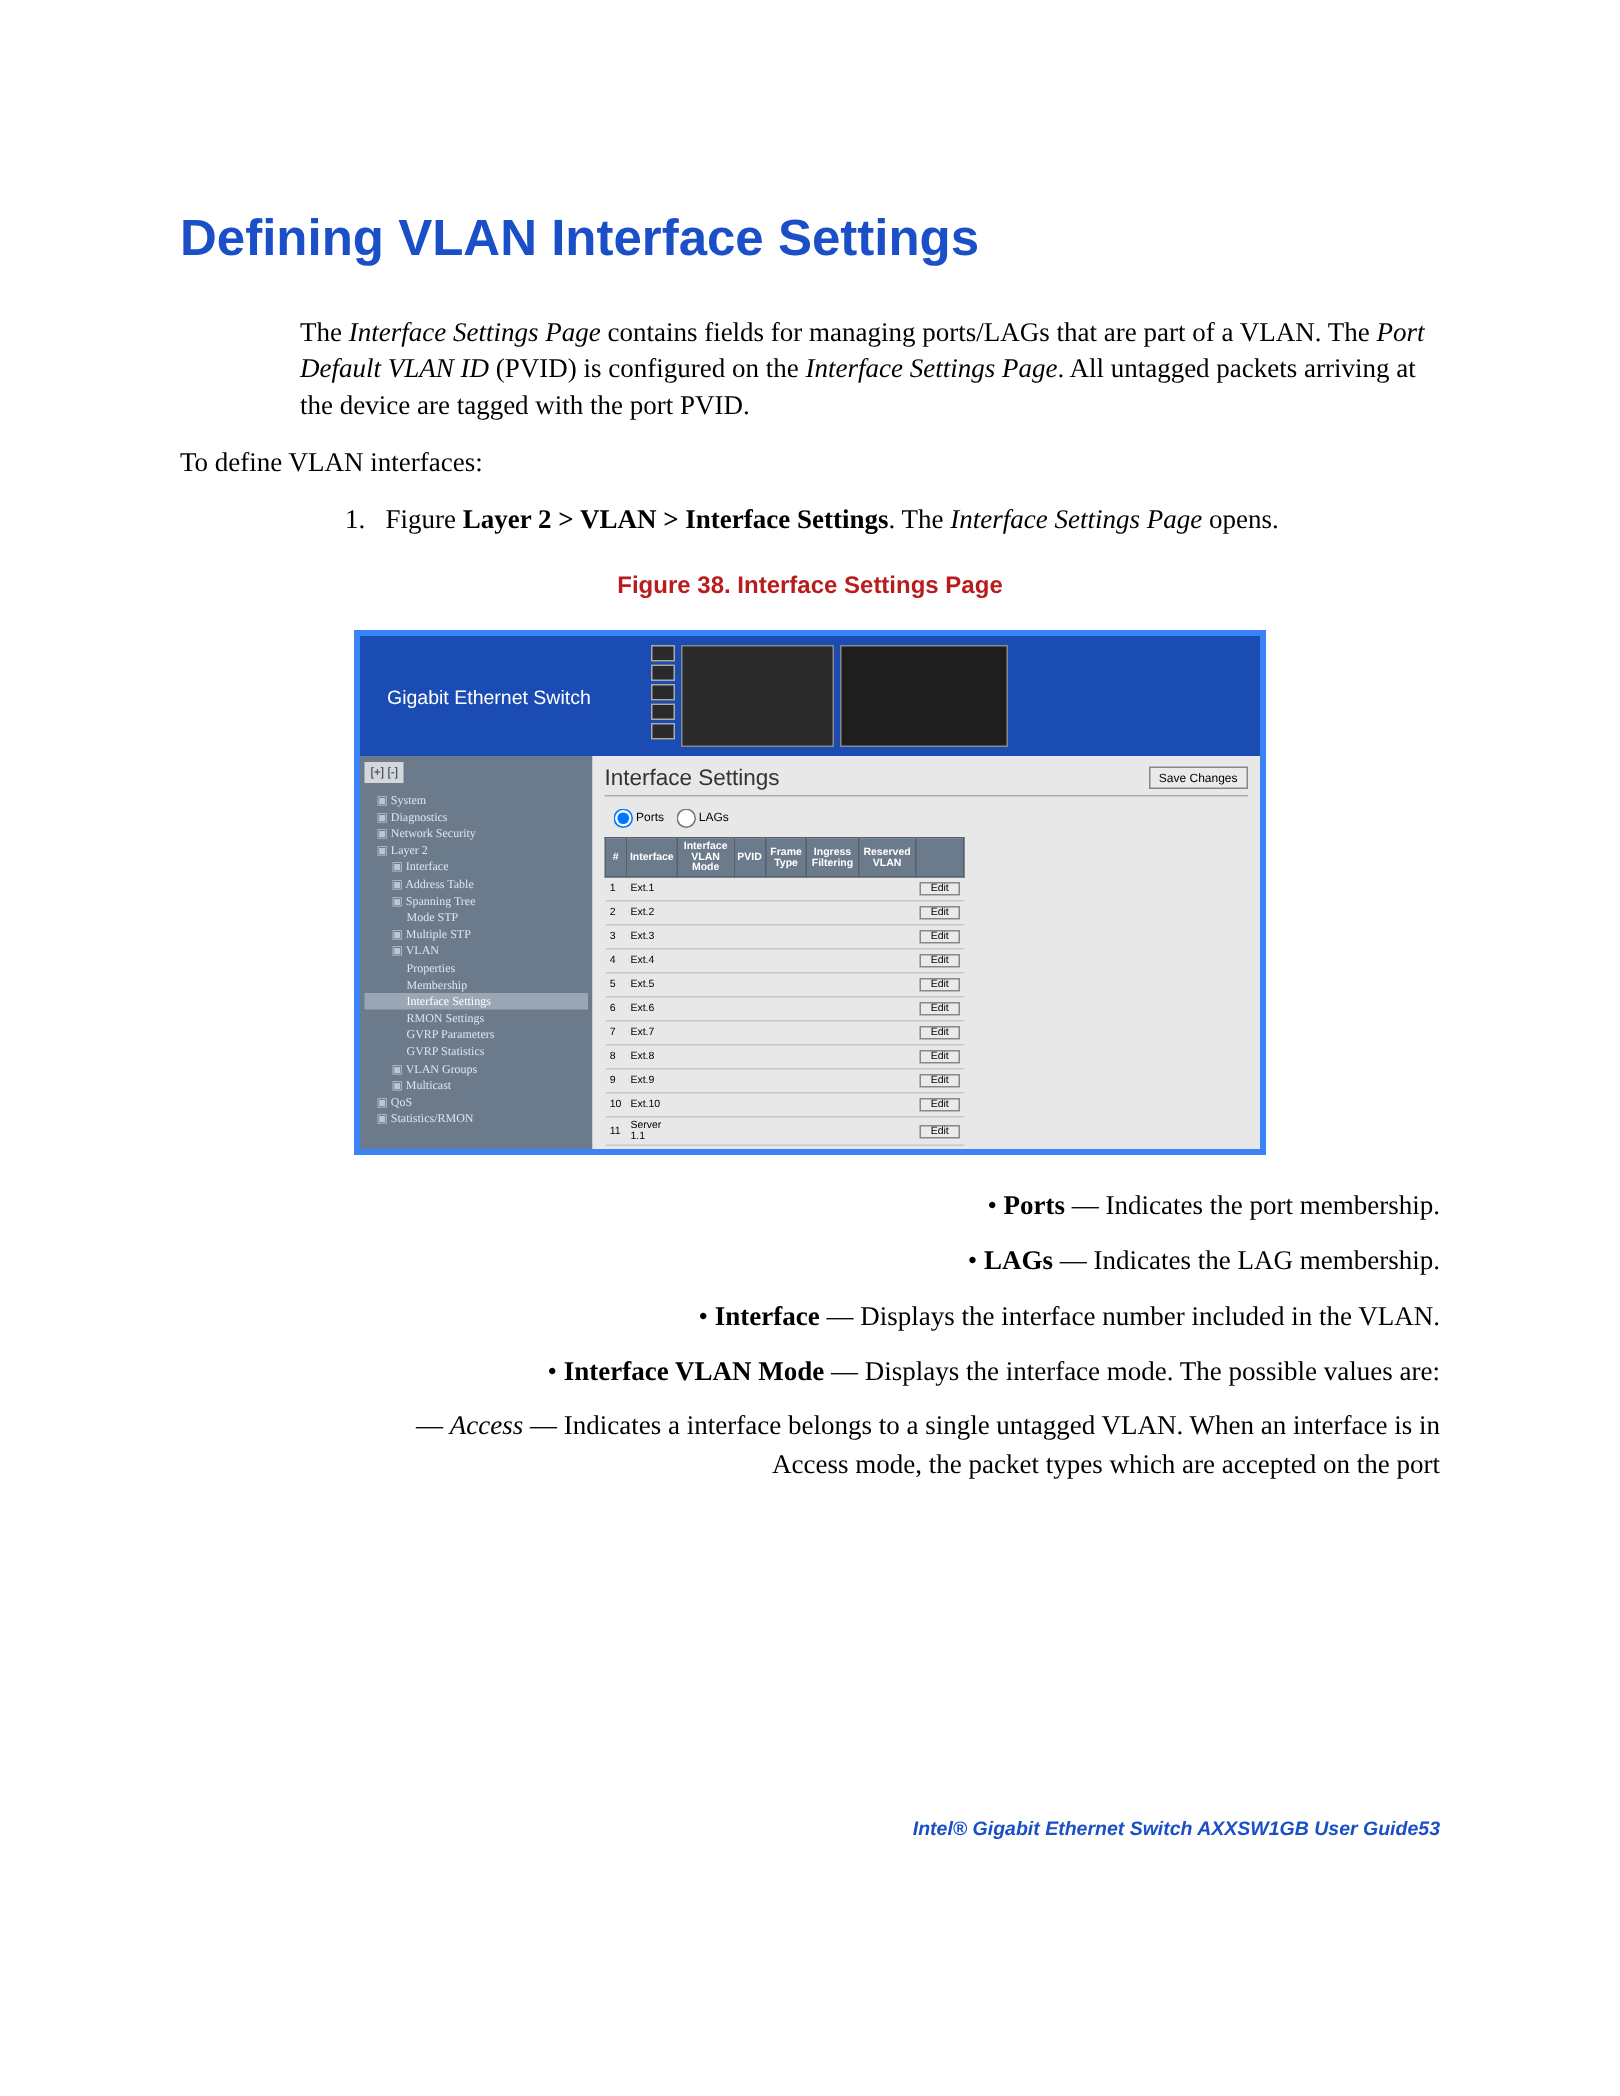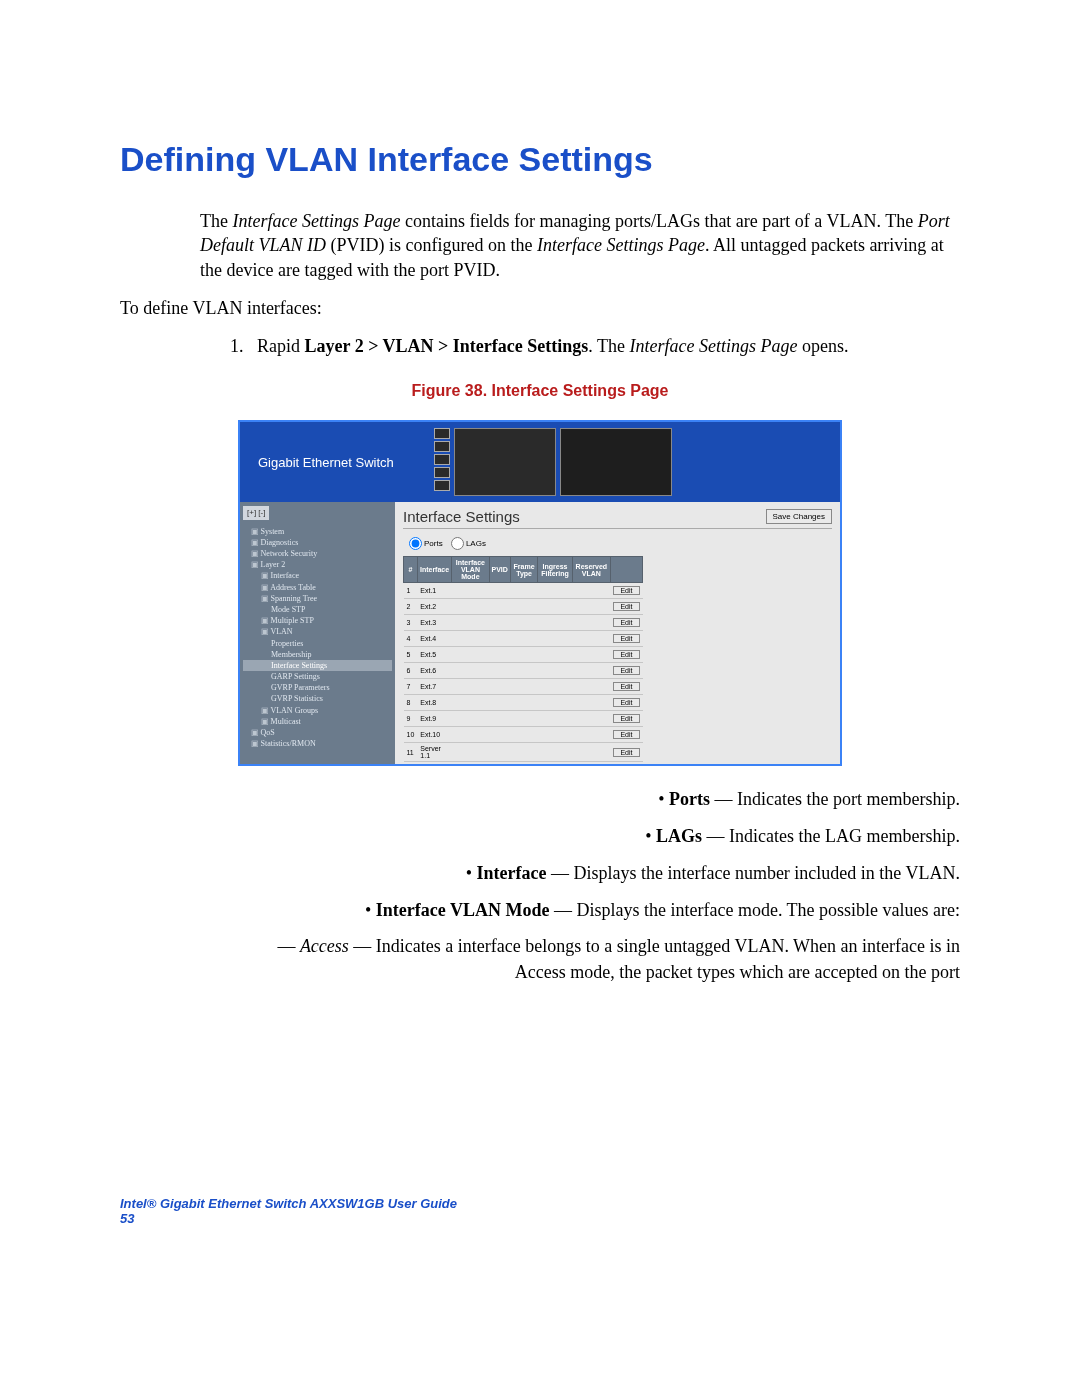--- a/index.html
+++ b/index.html
@@ -9,24 +9,24 @@
   .body-text p{margin:0 0 14px 0;}
   .step{margin-left:110px;font-size:18px;line-height:1.35;margin-bottom:24px;}
   .fig-caption{color:#b91c1c;font-family:Arial,Helvetica,sans-serif;font-weight:bold;font-size:16px;text-align:center;margin:10px 0 20px 0;}
   .italic{font-style:italic;}
   .bold{font-weight:bold;}
   ul.bullets{list-style:none;padding:0;margin:14px 0 0 110px;font-size:18px;line-height:1.5;}
   ul.bullets>li{margin-bottom:10px;text-align:right;}
   ul.bullets>li::before{content:"•  ";}
   .sub{margin-left:150px;font-size:18px;line-height:1.4;margin-top:6px;}
   .sub .dash::before{content:"— ";}
-  .footer{position:absolute;bottom:60px;left:120px;right:120px;font-family:Arial,Helvetica,sans-serif;font-style:italic;font-weight:bold;font-size:13px;color:#1a4fc8;display:flex;justify-content:flex-end;flex-direction:column;}
+  .footer{position:absolute;bottom:60px;left:120px;right:120px;font-family:Arial,Helvetica,sans-serif;font-style:italic;font-weight:bold;font-size:13px;color:#1a4fc8;display:flex;justify-content:flex-end;}
 
   
-  .shot{margin:1px auto 20px auto;width:600px;border:2px solid #3b82f6;font-family:Arial,Helvetica,sans-serif;font-size:9px;color:#fff;}
+  .shot{margin:1px auto 20px auto;width:600px;border:4px solid #3b82f6;font-family:Arial,Helvetica,sans-serif;font-size:9px;color:#fff;}
   .shot .hdr{background:#1a4cb3;display:flex;align-items:center;height:80px;}
   .shot .hdr .brand{color:#fff;font-size:13px;padding-left:18px;flex:0 0 170px;}
   .shot .hdr .chassis{display:flex;gap:4px;padding:6px;color:#fff;}
   .chassis-col{display:flex;flex-direction:column;gap:2px;}
   .chassis-box{width:14px;height:9px;border:1px solid #aaa;background:#2a2a2a;}
   .chassis-mid{width:100px;height:66px;background:#2a2a2a;border:1px solid #888;}
   .chassis-right{width:110px;height:66px;background:#1e1e1e;border:1px solid #888;}
   .shot-body{display:flex;background:#e8e8e8;}
   .tree{width:155px;background:#6b7b8c;color:#dfe6ee;font-size:8px;line-height:1.4;padding:4px 3px 10px 3px;box-sizing:border-box;}
   .tree .tools{background:#d2d7de;color:#333;padding:1px 4px;margin-bottom:6px;display:inline-block;}
@@ -57,21 +57,21 @@
 
   <div class="body-text">
     <p>
       <span>The </span><span class="italic">Interface Settings Page</span><span> contains fields for managing ports/LAGs that are part of a VLAN. The </span><span class="italic">Port Default VLAN ID</span><span> (PVID) is configured on the </span><span class="italic">Interface Settings Page</span><span>. All untagged packets arriving at the device are tagged with the port PVID.</span>
     </p>
     <p style="margin-left:-80px;">To define VLAN interfaces:</p>
   </div>
 
   <div class="step">
     <span>1.</span>&nbsp;&nbsp;
-    <span>Rapid </span><span class="bold">Layer 2 &gt; VLAN &gt; Interface Settings</span><span>. The </span><span class="italic">Interface Settings Page</span><span> opens.</span>
+    <span>Figure </span><span class="bold">Layer 2 &gt; VLAN &gt; Interface Settings</span><span>. The </span><span class="italic">Interface Settings Page</span><span> opens.</span>
   </div>
 
   <div class="fig-caption">Figure 38. Interface Settings Page</div>
 
   <div class="shot">
     <div class="hdr">
       <div class="brand">Gigabit Ethernet Switch</div>
       <div class="chassis">
         <div class="chassis-col">
           <div class="chassis-box"></div>
@@ -94,21 +94,21 @@
             <div class="n lvl1"><span class="ico"></span>Layer 2</div>
             <div class="n lvl2"><span class="ico"></span>Interface</div>
             <div class="n lvl2"><span class="ico"></span>Address Table</div>
             <div class="n lvl2"><span class="ico"></span>Spanning Tree</div>
             <div class="n lvl3">Mode STP</div>
             <div class="n lvl2"><span class="ico"></span>Multiple STP</div>
             <div class="n lvl2"><span class="ico"></span>VLAN</div>
             <div class="n lvl3">Properties</div>
             <div class="n lvl3">Membership</div>
             <div class="n lvl3 sel">Interface Settings</div>
-            <div class="n lvl3">GARP Settings</div>
+            <div class="n lvl3">RMON Settings</div>
             <div class="n lvl3">GVRP Parameters</div>
             <div class="n lvl3">GVRP Statistics</div>
             <div class="n lvl2"><span class="ico"></span>VLAN Groups</div>
             <div class="n lvl2"><span class="ico"></span>Multicast</div>
             <div class="n lvl1"><span class="ico"></span>QoS</div>
             <div class="n lvl1"><span class="ico"></span>Statistics/RMON</div>
           </div>
       </div>
       <div class="main">
         <div class="main-title-row">

